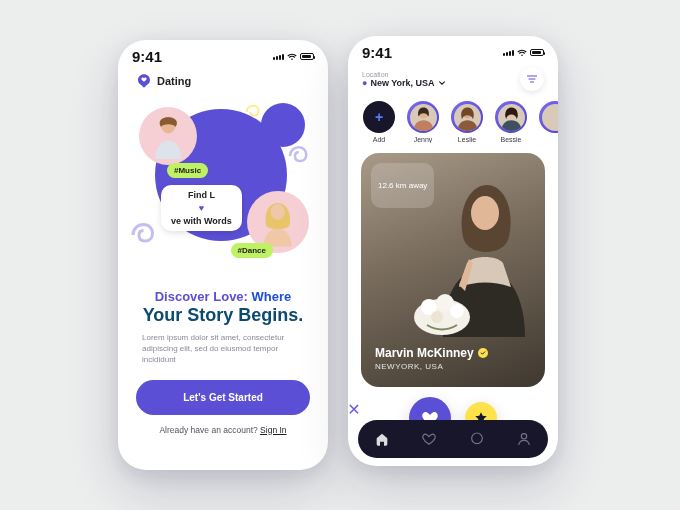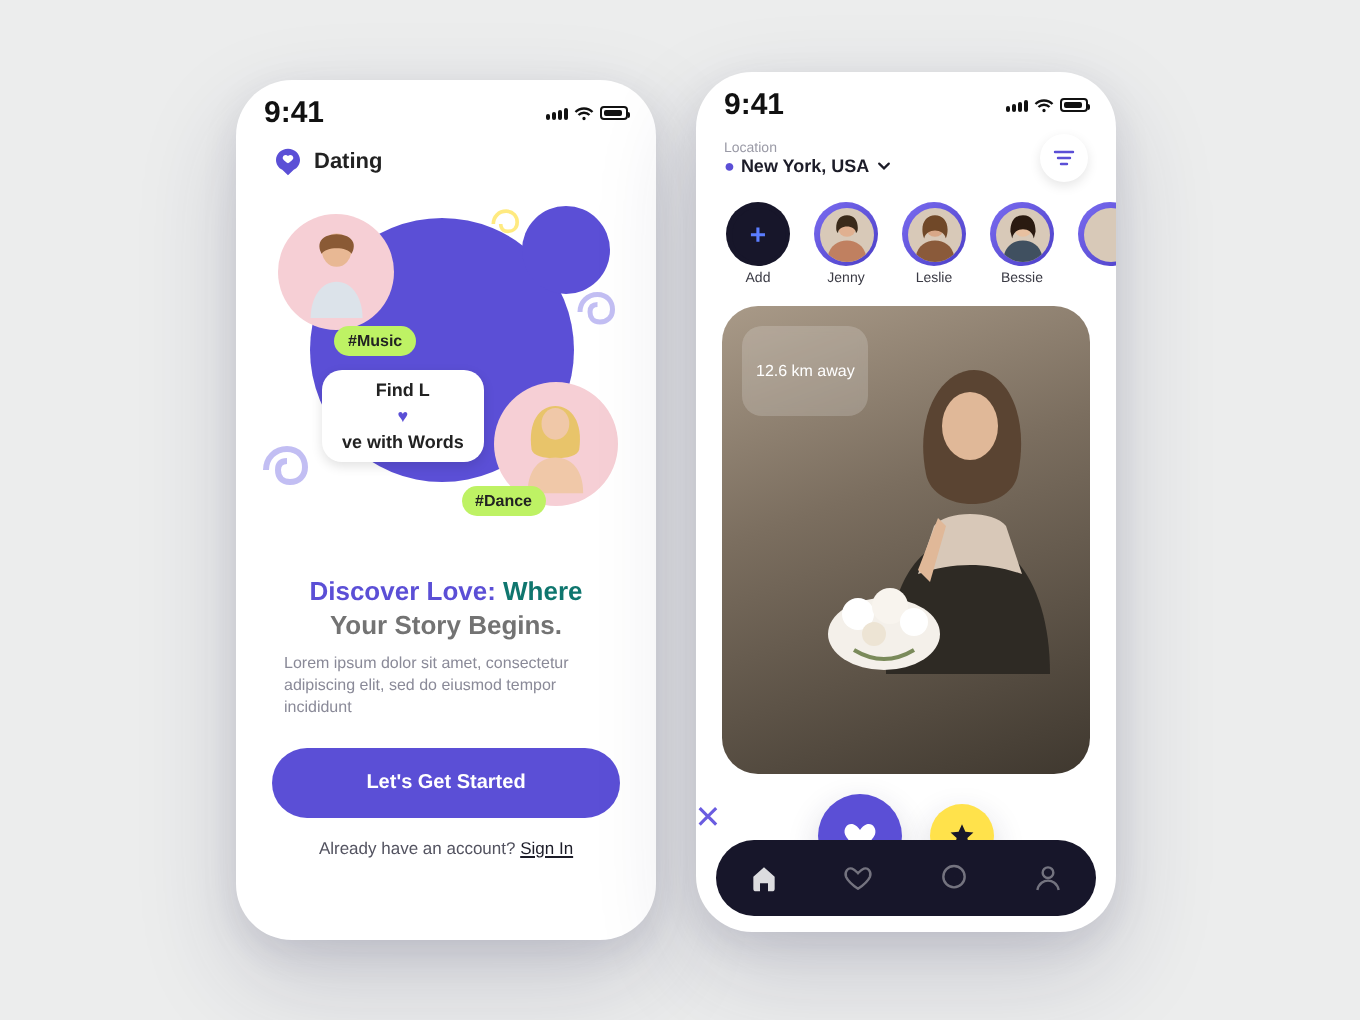--- a/index.html
+++ b/index.html
@@ -72,22 +72,22 @@
 }
 .chip-hero .heart { color:#5b4fd6; }
 
 .swirl { position:absolute; stroke:#a9a3ef; fill:none; stroke-width:2; opacity:.7; }
 .swirl1 { left:-6px; top:118px; width:36px; height:36px; }
 .swirl2 { right:-2px; top:42px; width:30px; height:30px; }
 .swirl3 { right:48px; top:2px; width:22px; height:22px; stroke:#ffe24b; }
 
 .headline { text-align:center; padding: 4px 20px 0; }
 .headline .accent { color:#5b4fd6; font-weight:800; font-size:13px; }
-.headline .rest { color:#0f766e; font-weight:800; font-size:13px; }
-.subline { color:#737373; font-weight:800; font-size:13px; text-align:center; }
+.headline .rest { color:#1d4ed8; font-weight:800; font-size:13px; }
+.subline { color:#0c4a6e; font-weight:800; font-size:18px; text-align:center; }
 .lorem { text-align:left; color:#8a8a98; font-size:8px; line-height:1.4; padding:6px 24px 0; }
 
 .cta {
   margin: 14px 18px 0; background:#5b4fd6; color:#fff; font-weight:700;
   font-size:10px; text-align:center; padding:12px 0; border-radius:20px;
 }
 .signin { text-align:center; font-size:8.5px; color:#535360; padding:10px 0 0; }
 .signin a { color:#1c1c28; text-decoration:underline; }
 
 
@@ -328,20 +328,31 @@
       </svg>
       <svg class="flowers" viewBox="0 0 70 60">
         <ellipse cx="35" cy="40" rx="28" ry="18" fill="#f4f0ea"></ellipse>
         <circle cx="22" cy="30" r="8" fill="#fff"></circle>
           <circle cx="38" cy="26" r="9" fill="#f8f4ee"></circle>
         <circle cx="50" cy="34" r="7" fill="#fff"></circle>
           <circle cx="30" cy="40" r="6" fill="#ede4d4"></circle>
         <path d="M20 48c10 6 20 6 30 0" stroke="#7a8a5a" stroke-width="2" fill="none"></path>
       </svg>
       <div class="dist">12.6 km away</div>
+      <div class="info">
+        <div class="name">
+          <span>Marvin McKinney</span>
+          <span class="badge">
+            <svg width="6" height="6" viewBox="0 0 10 10">
+                <path d="M2 5l2 2 4-4" stroke="#17162a" stroke-width="1.6" fill="none" stroke-linecap="round"></path>
+              </svg>
+          </span>
+        </div>
+        <div class="city">NEWYORK, USA</div>
+      </div>
     </div>
 
     <div class="actions-wrap">
       <div class="act close-act">✕</div>
       <div class="actions">
         <div class="act big">
           <svg width="18" height="18" viewBox="0 0 24 24">
               <path fill="#fff" d="M12 21s-8-5.2-10-10C.6 6.6 4 3 7.5 4.2 9.3 4.8 11 6.5 12 8c1-1.5 2.7-3.2 4.5-3.8C20 3 23.4 6.6 22 11c-2 4.8-10 10-10 10z"></path>
             </svg>
         </div>

